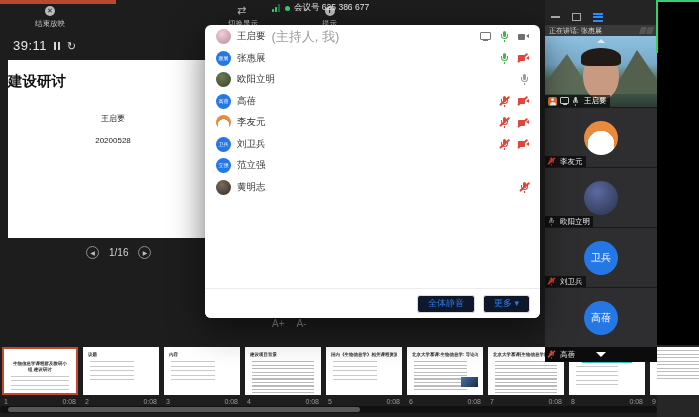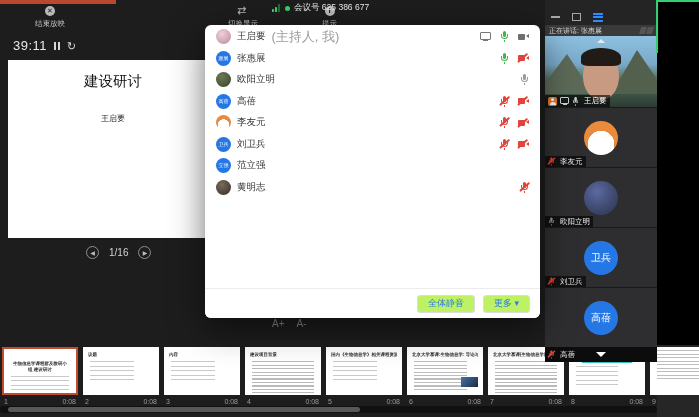--- a/index.html
+++ b/index.html
@@ -32,21 +32,21 @@
 
   
   .timer-row{position:absolute;left:13px;top:38px;display:flex;align-items:center;gap:7px;color:#e9e9e9;}
   .timer-text{font-size:13px;letter-spacing:.5px;}
   .pause-icon{display:inline-flex;gap:2px;}
   .pause-icon i{width:2px;height:8px;background:#d6d6d6;display:block;}
   .restart-icon{font-size:11px;color:#d6d6d6;line-height:10px;}
 
   .slide-main{position:absolute;left:8px;top:60px;width:210px;height:178px;background:#fff;color:#111;}
   .sm-title{margin-top:52px;text-align:center;font-weight:bold;font-size:14.5px;line-height:1.1;}
-  .sm-title2{text-align:center;font-weight:normal;font-size:14.5px;margin-top:12px;}
+  .sm-title2{font-weight:bold;font-size:14.5px;margin-top:12px;}
   .sm-author{text-align:center;font-size:8px;margin-top:22px;color:#222;}
   .sm-date{text-align:center;font-size:8px;margin-top:12px;color:#222;}
 
   .nav{position:absolute;left:86px;top:246px;display:flex;align-items:center;gap:10px;color:#cfcfcf;}
   .nav-circle{width:13px;height:13px;border:1px solid #8f8f8f;border-radius:50%;display:flex;align-items:center;justify-content:center;box-sizing:border-box;}
   .nav-circle span{font-size:6px;color:#bdbdbd;line-height:1;}
   .nav-pos{font-size:10px;color:#d2d2d2;}
 
   .font-controls{position:absolute;left:272px;top:318px;display:flex;gap:12px;color:#8a8a8a;font-size:10px;}
 
@@ -65,21 +65,21 @@
   .dlg-search input::placeholder{color:#b3b3b3;}
   .dlg-list{flex:1;overflow:hidden;padding-top:1px;}
   .m-row{height:21.5px;display:flex;align-items:center;padding:0 11px;gap:6px;}
   .m-name{font-size:9.5px;color:#333;}
   .m-suffix{font-size:13px;color:#9b9b9b;}
   .m-icons{margin-left:auto;display:flex;align-items:center;gap:9px;}
   .avatar{width:15px;height:15px;border-radius:50%;flex:0 0 auto;display:flex;align-items:center;justify-content:center;overflow:hidden;}
   .avatar.text{background:var(--blue,#2577e6);color:#fff;font-size:5px;line-height:1;}
   .avatar-cat{background:radial-gradient(circle at 50% 68%,#fff 0 46%,#e98a3c 47%);}
   .dlg-footer{height:29px;border-top:1px solid #ececee;display:flex;align-items:center;justify-content:flex-end;padding:0 10px;gap:8px;background:#fff;}
-  .dlg-btn{font-size:9px;color:#2b7be4;background:#bef264;border:1px solid #dcdcdf;border-radius:3px;padding:3.5px 10px;line-height:1;cursor:pointer;}
+  .dlg-btn{font-size:9px;color:#2b7be4;background:#0f172a;border:1px solid #dcdcdf;border-radius:3px;padding:3.5px 10px;line-height:1;cursor:pointer;}
 
   
   .st-icon{position:relative;display:inline-block;}
   .mic{width:9px;height:11px;}
   .mic .b{position:absolute;left:3px;top:0;width:3px;height:6px;border-radius:1.5px;background:currentColor;}
   .mic .a{position:absolute;left:1px;top:3px;width:7px;height:5px;border:1px solid currentColor;border-top:none;
           border-radius:0 0 5px 5px;box-sizing:border-box;}
   .mic .s{position:absolute;left:4px;bottom:0;width:1px;height:2px;background:currentColor;}
   .cam{width:11px;height:8px;}
   .cam .b{position:absolute;left:0;top:1px;width:7px;height:6px;border-radius:1px;background:currentColor;}
@@ -195,20 +195,21 @@
     <span class="pause-icon">
         <i></i>
         <i></i>
       </span>
     <span class="restart-icon">↻</span>
   </div>
 
   <div class="slide-main">
     <div class="sm-title2">建设研讨</div>
     <div class="sm-author">王启要</div>
+    <div class="sm-date">20200528</div>
   </div>
 
   <div class="nav">
     <span class="nav-circle">
         <span>◀</span>
       </span>
     <span class="nav-pos">1/16</span>
     <span class="nav-circle">
         <span>▶</span>
       </span>

